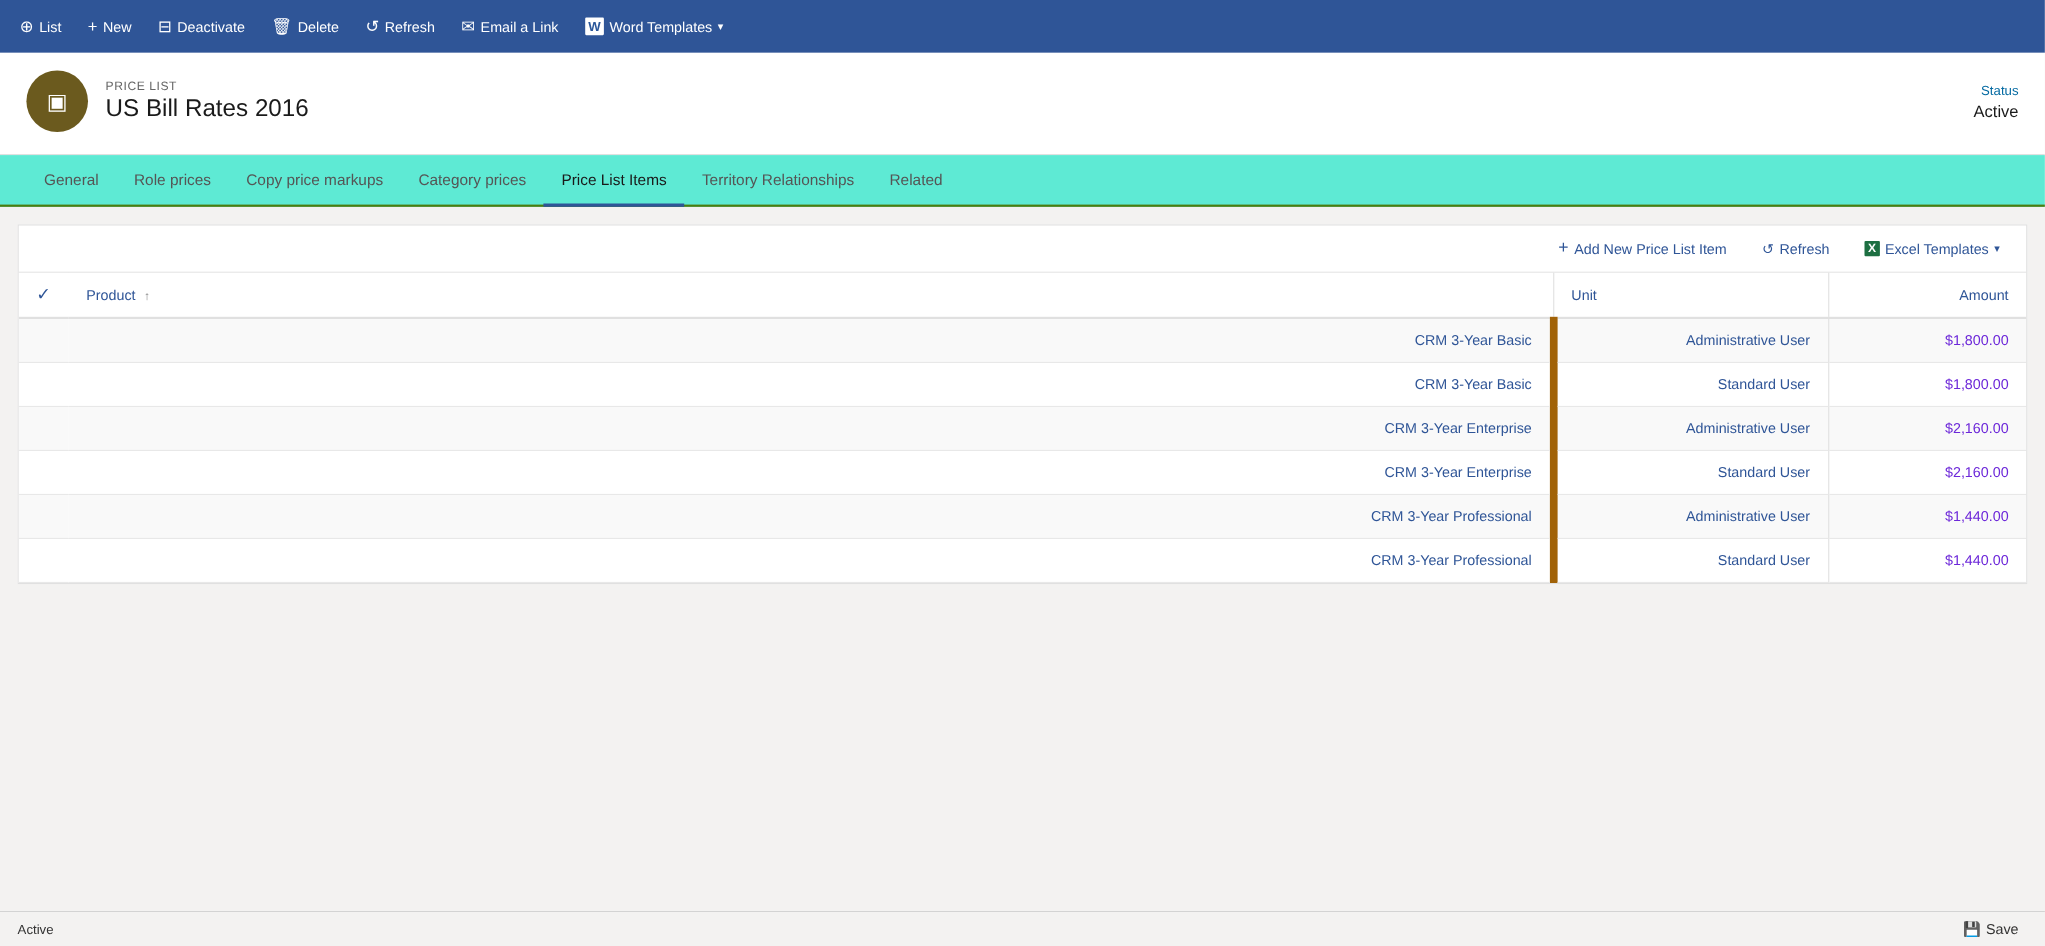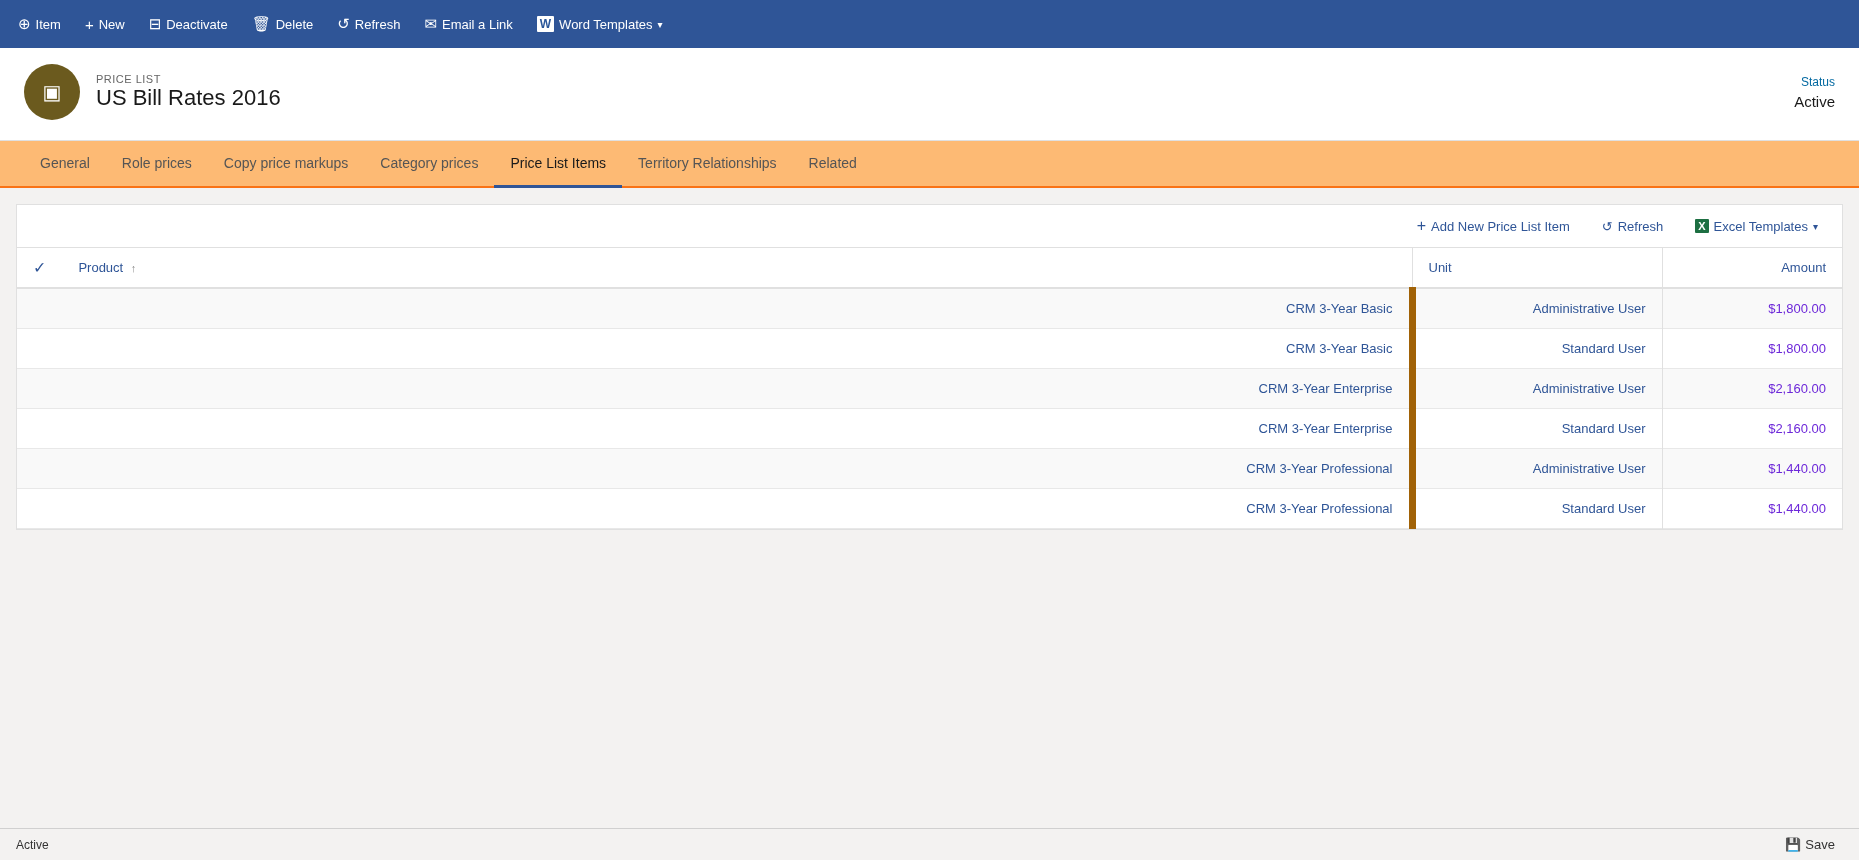--- a/index.html
+++ b/index.html
@@ -47,23 +47,23 @@
       color: white; font-size: 20px;
     }
     .record-type { font-size: 11px; color: #666; text-transform: uppercase; letter-spacing: 0.5px; }
     .record-title { font-size: 22px; font-weight: 400; color: #1a1a1a; margin-top: 0; }
     .record-status { text-align: right; }
     .record-status-label { font-size: 12px; color: #0369a1; }
     .record-status-value { font-size: 15px; color: #1a1a1a; margin-top: 4px; }
 
     
     .tabs-container {
-      background: #fdba74;
+      background: #5eead4;
       padding: 0 24px;
-      border-bottom: 2px solid #f97316;
+      border-bottom: 2px solid #4d7c0f;
     }
     .tabs { display: flex; gap: 0; }
     .tab {
       padding: 14px 16px;
       cursor: pointer;
       color: #555;
       font-size: 14px;
       border-bottom: 3px solid transparent;
       margin-bottom: -2px;
       white-space: nowrap;
@@ -142,21 +142,21 @@
 
     
     .content-area { overflow-x: auto; }
   </style>
 </head>
 <body>
 
 <div class="toolbar">
   <button class="toolbar-btn">
     <span class="icon">⊕</span>
-    <span>Item</span>
+    <span>List</span>
   </button>
   <button class="toolbar-btn">
     <span class="icon">+</span>
     <span>New</span>
   </button>
   <button class="toolbar-btn">
     <span class="icon">⊟</span>
     <span>Deactivate</span>
   </button>
   <button class="toolbar-btn">

